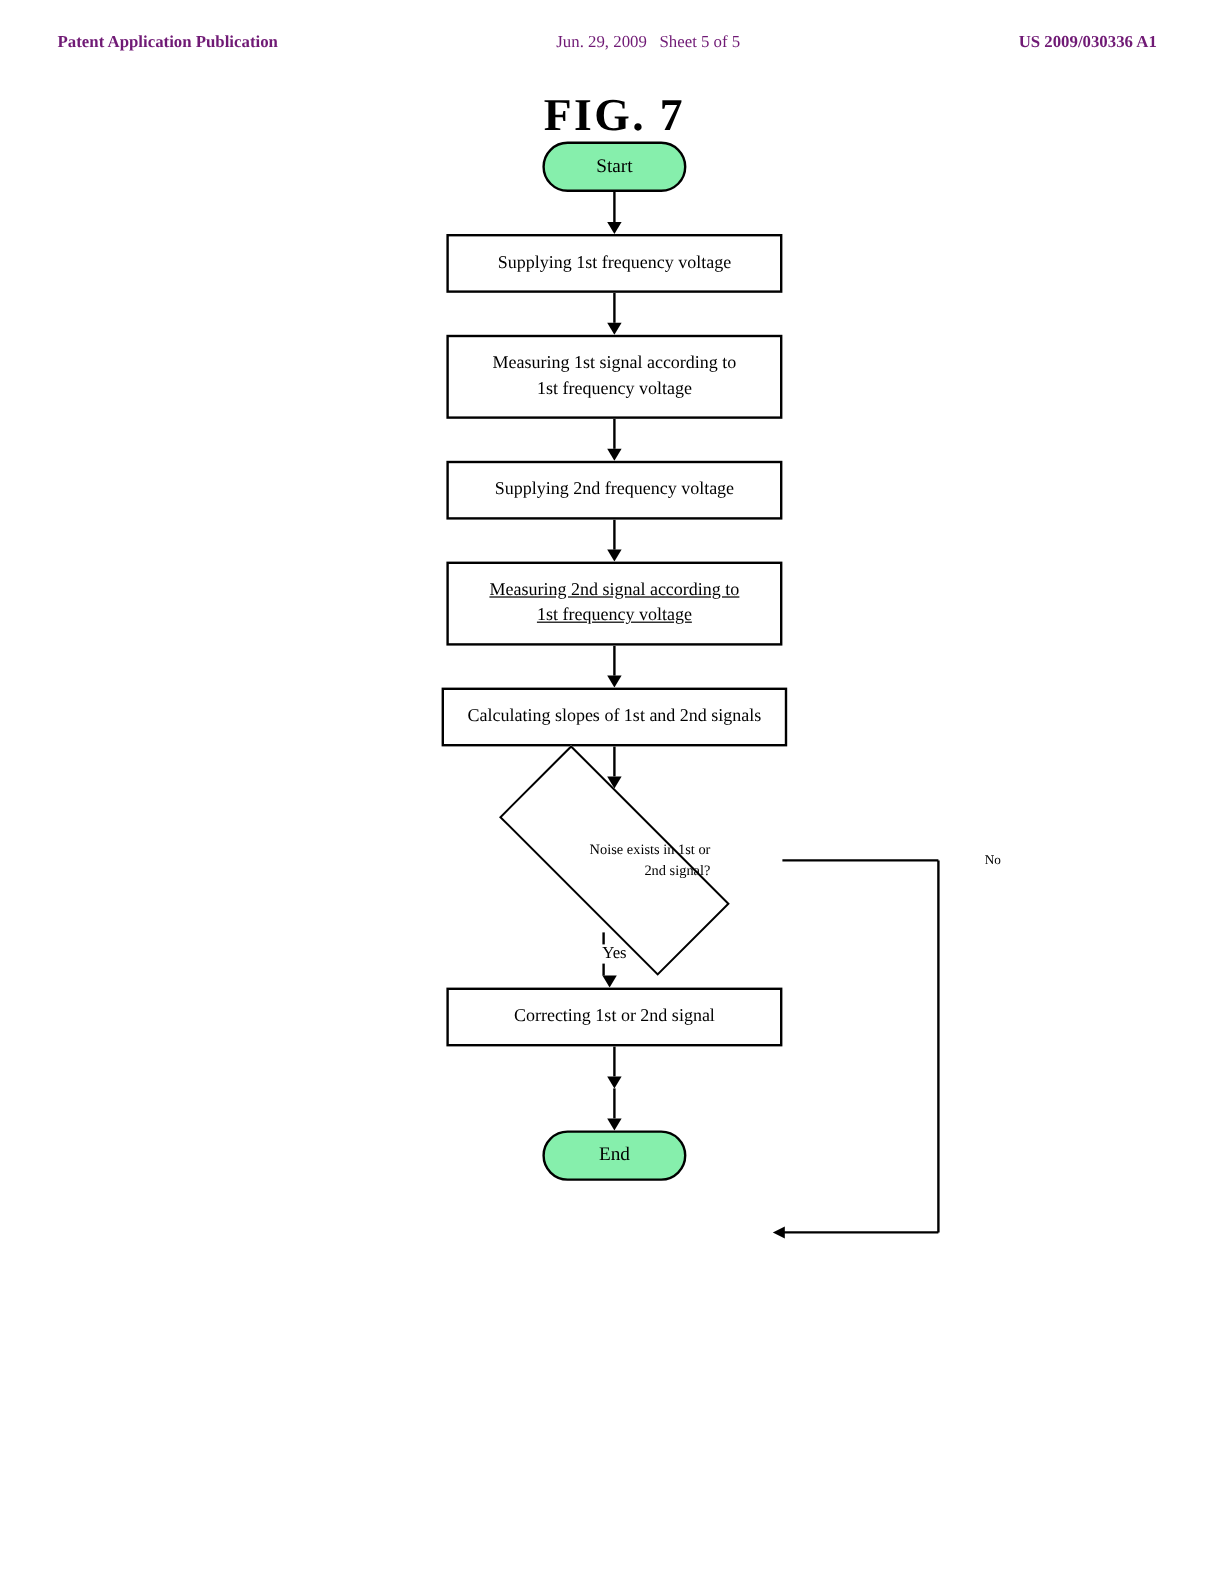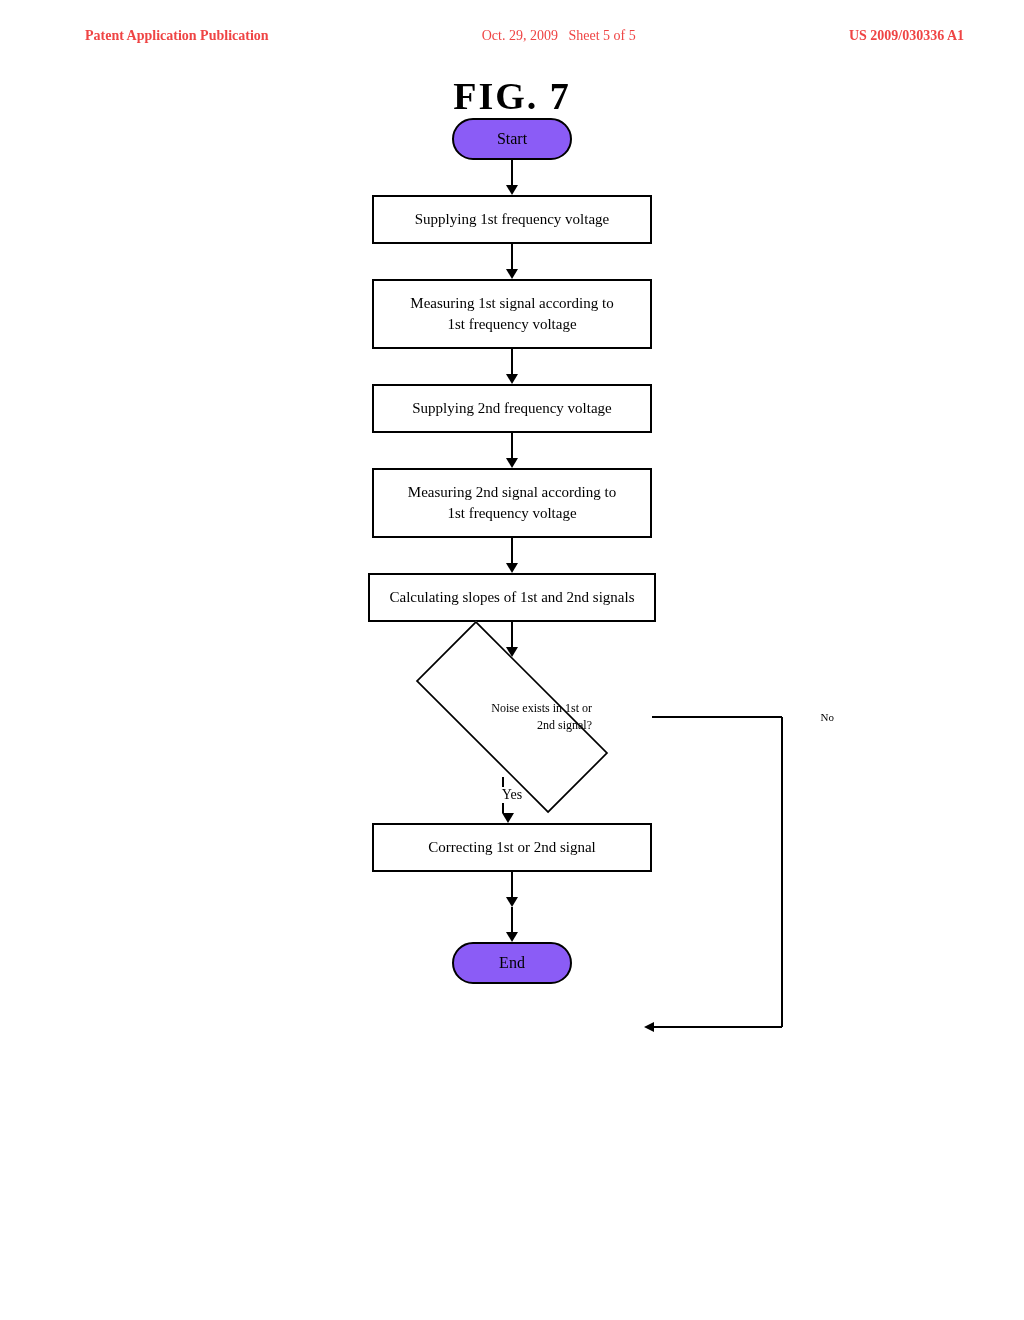--- a/index.html
+++ b/index.html
@@ -9,23 +9,23 @@
       font-family: 'Times New Roman', Times, serif;
       width: 1024px;
       min-height: 1320px;
       position: relative;
     }
 
     .header {
       display: flex;
       justify-content: space-between;
       align-items: flex-start;
-      padding: 28px 60px 0 85px;
+      padding: 28px 60px 0 48px;
       font-size: 14px;
-      color: #ef4444;
+      color: #701a75;
     }
 
     .header-left { font-weight: bold; }
     .header-center { text-align: center; }
     .header-right { font-weight: bold; }
 
     .figure-title {
       text-align: center;
       font-size: 38px;
       font-weight: bold;
@@ -41,21 +41,21 @@
       justify-content: center;
       text-align: center;
     }
 
     .fc-oval {
       border: 2px solid #000;
       border-radius: 50px;
       padding: 10px 30px;
       font-size: 16px;
       min-width: 120px;
-      background: #8b5cf6;
+      background: #86efac;
     }
 
     .fc-rect {
       border: 2px solid #000;
       padding: 12px 20px;
       font-size: 15px;
       min-width: 280px;
       max-width: 320px;
       background: #fff;
       line-height: 1.4;
@@ -124,21 +124,21 @@
       width: 160px;
     }
 
   </style>
 </head>
 <body>
 
 <div class="header">
   <div class="header-left">Patent Application Publication</div>
   <div class="header-center">
-    <span>Oct. 29, 2009</span>&nbsp;&nbsp;
+    <span>Jun. 29, 2009</span>&nbsp;&nbsp;
     <span>Sheet 5 of 5</span>
   </div>
   <div class="header-right">US 2009/030336 A1</div>
 </div>
 
 <div class="figure-title">FIG. 7</div>
 
 <div class="flowchart-area">
 
   <div class="fc-row">
@@ -182,21 +182,21 @@
     </div>
   </div>
 
   <div class="arrow-down">
     <div class="arrow-line" style="height:25px;"></div>
     <div class="arrow-head-down"></div>
   </div>
 
   <div class="fc-row">
     <div class="fc-node">
-      <div class="fc-rect" style="">
+      <div class="fc-rect" style="text-decoration:underline;">
         Measuring 2nd signal according to<br>1st frequency voltage
       </div>
     </div>
   </div>
 
   <div class="arrow-down">
     <div class="arrow-line" style="height:25px;"></div>
     <div class="arrow-head-down"></div>
   </div>
 

